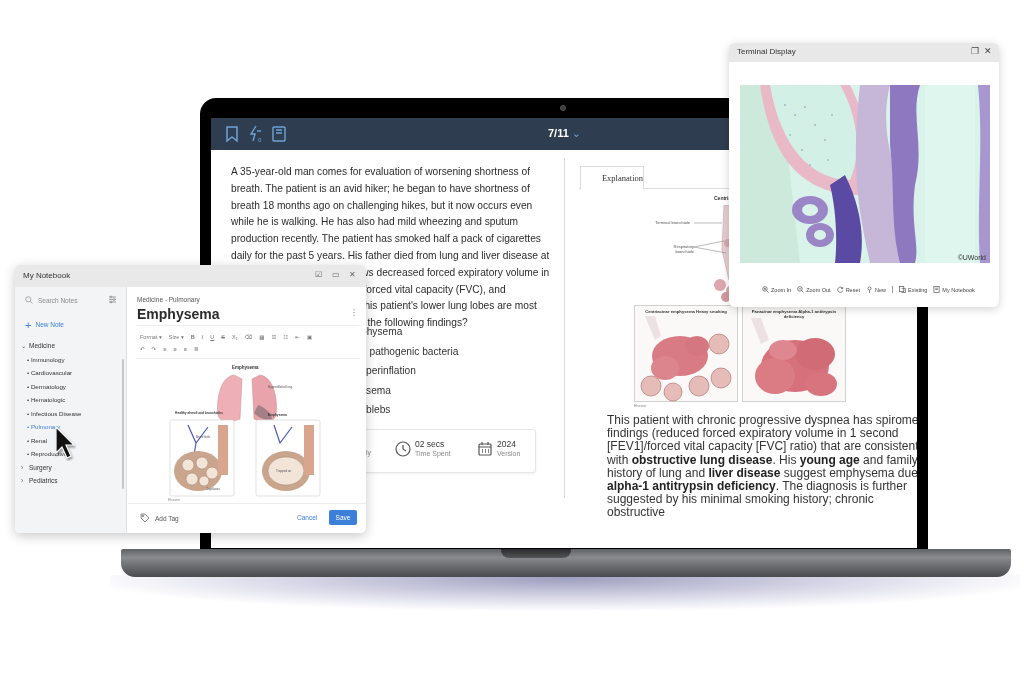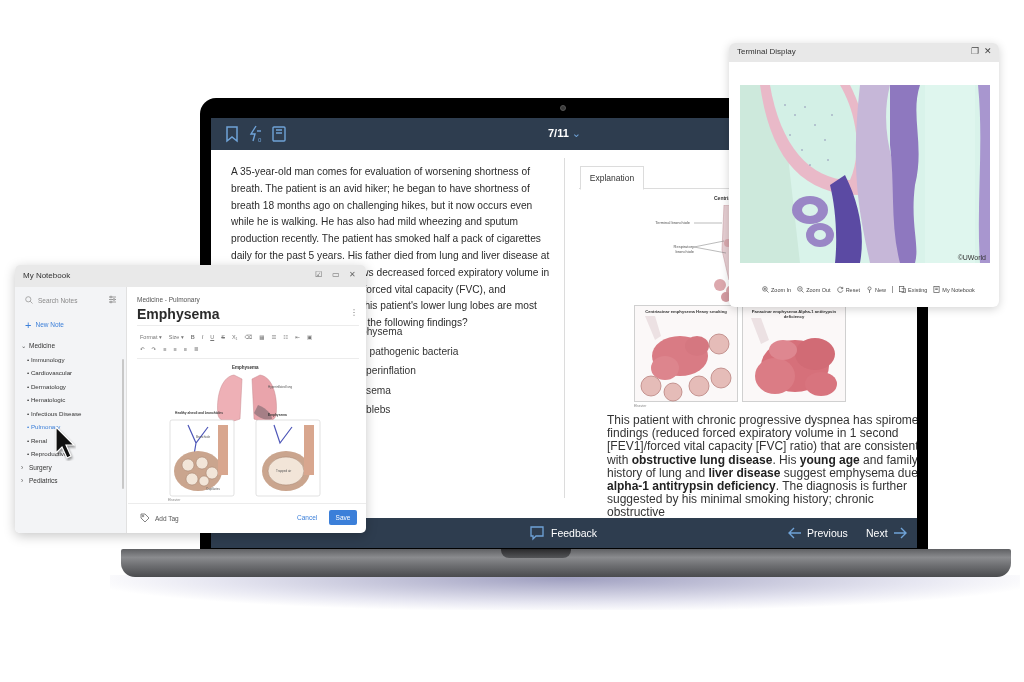--- a/index.html
+++ b/index.html
@@ -25,21 +25,21 @@
   .stat svg { width: 16px; height: 16px; color: #555; }
   .stat .txt { margin-left: 4px; }
   .stat .val { font-size: 8.5px; color: #333; line-height: 10px; }
   .stat .lbl { font-size: 7px; color: #888; line-height: 9px; }
   .stat-cutoff { position: absolute; left: 4px; top: 19px; font-size: 7px; color: #888; }
 
   .divider-v { position: absolute; left: 353px; top: 40px; width: 1px; height: 340px; background: #dcdcdc; }
 
   .expl-pane { position: absolute; left: 368px; top: 32px; width: 338px; height: 355px; }
   .expl-tabbar { position: absolute; left: 0; top: 16px; width: 330px; height: 23px; border-bottom: 1px solid #dcdcdc; }
-  .expl-tab { position: absolute; left: 1px; top: 0; width: 64px; height: 24px; border: 1px solid #dcdcdc; border-bottom: 1px solid #fff; background: #fff; font-size: 8.5px; line-height: 22px; text-align: center; color: #333; }
+  .expl-tab { position: absolute; left: 1px; top: 0; width: 64px; height: 24px; border: 1px solid #dcdcdc; border-bottom: 1px solid #fff; background: #fff; font-size: 8.5px; line-height: 22px; text-align: right; color: #333; font-family: Liberation Serif, serif; }
   .expl-figure { position: absolute; left: 55px; top: 45px; width: 230px; height: 215px; }
   .fig-title { position: absolute; font-size: 5px; font-weight: bold; color: #333; }
   .fig-label { position: absolute; font-size: 4px; color: #555; text-align: right; line-height: 5px; }
   .fig-box { position: absolute; width: 104px; height: 97px; border: 1px solid #d0d0d0; background: #fbf8f8; }
   .fig-box .cap { position: absolute; left: 0; width: 100%; top: 3px; font-size: 4.2px; font-weight: bold; text-align: center; color: #333; line-height: 5px; }
   .fig-credit { position: absolute; font-size: 3.5px; color: #888; }
   .expl-text { position: absolute; left: 8px; top: 264px; width: 325px; font-size: 12px; line-height: 13.2px; color: #333; margin-left: 20px; }
   .expl-text b { color: #222; }
 
   .app-bottombar { position: absolute; left: 0; bottom: 0; width: 100%; height: 30px; background: #2e3d4f; }
@@ -140,20 +140,44 @@
 
       <div class="question-pane">
         <div class="question-text">A 35-year-old man comes for evaluation of worsening shortness of breath.  The patient is an avid hiker; he began to have shortness of breath 18 months ago on challenging hikes, but it now occurs even while he is walking.  He has also had mild wheezing and sputum production recently.  The patient has smoked half a pack of cigarettes daily for the past 5 years.  His father died from lung and liver disease at a young age.  Spirometry shows decreased forced expiratory volume in 1 second (FEV1), decreased forced vital capacity (FVC), and decreased FEV1/FVC ratio.  This patient's lower lung lobes are most likely to demonstrate which of the following findings?</div>
         <div class="choices">
           <div class="choice">physema</div>
           <div class="choice">n pathogenic bacteria</div>
           <div class="choice">yperinflation</div>
           <div class="choice">ysema</div>
           <div class="choice">l blebs</div>
         </div>
+        <div class="stats-card">
+          <span class="stat-cutoff">ly</span>
+          <div class="stat" style="left:33px">
+            <svg viewBox="0 0 16 16" fill="none" stroke="currentColor" stroke-width="1.2">
+                <circle cx="8" cy="8" r="7"></circle>
+                <path d="M8 4v4l3 2"></path>
+              </svg>
+            <div class="txt">
+              <div class="val">02 secs</div>
+              <div class="lbl">Time Spent</div>
+            </div>
+          </div>
+          <div class="stat" style="left:115px">
+            <svg viewBox="0 0 16 16" fill="none" stroke="currentColor" stroke-width="1.2">
+                <rect x="2" y="3" width="12" height="11" rx="1"></rect>
+                <path d="M2 6h12M5 1v3M11 1v3"></path>
+                <path d="M5 9h1M8 9h1M11 9h1M5 11h1M8 11h1M11 11h1" stroke-width="1.4"></path>
+              </svg>
+            <div class="txt">
+              <div class="val">2024</div>
+              <div class="lbl">Version</div>
+            </div>
+          </div>
+        </div>
       </div>
 
       <div class="divider-v"></div>
 
       <div class="expl-pane">
         <div class="expl-tabbar">
           <div class="expl-tab">Explanation</div>
         </div>
         <div class="expl-figure">
           <div class="fig-title" style="left:80px; top:0px;">Centriacinar vs</div>
@@ -194,40 +218,20 @@
               <ellipse cx="72" cy="36" rx="20" ry="16" fill="#d16b75"></ellipse>
               <ellipse cx="78" cy="66" rx="16" ry="12" fill="#d8747e"></ellipse>
               <ellipse cx="40" cy="32" rx="14" ry="10" fill="#de8790"></ellipse>
             </svg>
           </div>
           <div class="fig-credit" style="left:0px; top:209px;">Elsevier</div>
         </div>
         <div class="expl-text"><span>This patient with chronic progressive dyspnea has spirometry findings (reduced forced expiratory volume in 1 second [FEV1]/forced vital capacity [FVC] ratio) that are consistent with </span><b>obstructive lung disease</b><span>.  His </span><b>young age</b><span> and family history of lung and </span><b>liver disease</b><span> suggest emphysema due to </span><b>alpha-1 antitrypsin deficiency</b><span>.  The diagnosis is further suggested by his minimal smoking history; chronic obstructive</span></div>
       </div>
 
-      <div class="app-bottombar">
-        <div class="feedback-btn">
-          <svg viewBox="0 0 16 16" fill="none" stroke="currentColor" stroke-width="1.3">
-              <path d="M2 2h12v9H7l-3 3v-3H2z"></path>
-            </svg>
-          <span>Feedback</span>
-        </div>
-        <div class="prev-btn">
-          <svg viewBox="0 0 14 14" fill="none" stroke="currentColor" stroke-width="1.4">
-              <path d="M13 7H1M6 2L1 7l5 5"></path>
-            </svg>
-          <span>Previous</span>
-        </div>
-        <div class="next-btn">
-          <span>Next</span>
-          <svg viewBox="0 0 14 14" fill="none" stroke="currentColor" stroke-width="1.4">
-              <path d="M1 7h12M8 2l5 5-5 5"></path>
-            </svg>
-        </div>
-      </div>
     </div>
   </div>
 
   <div class="laptop-base">
     <div class="notch"></div>
   </div>
 
   <div class="exhibit">
     <div class="exhibit-header">
       <span class="exhibit-title">Terminal Display</span>

